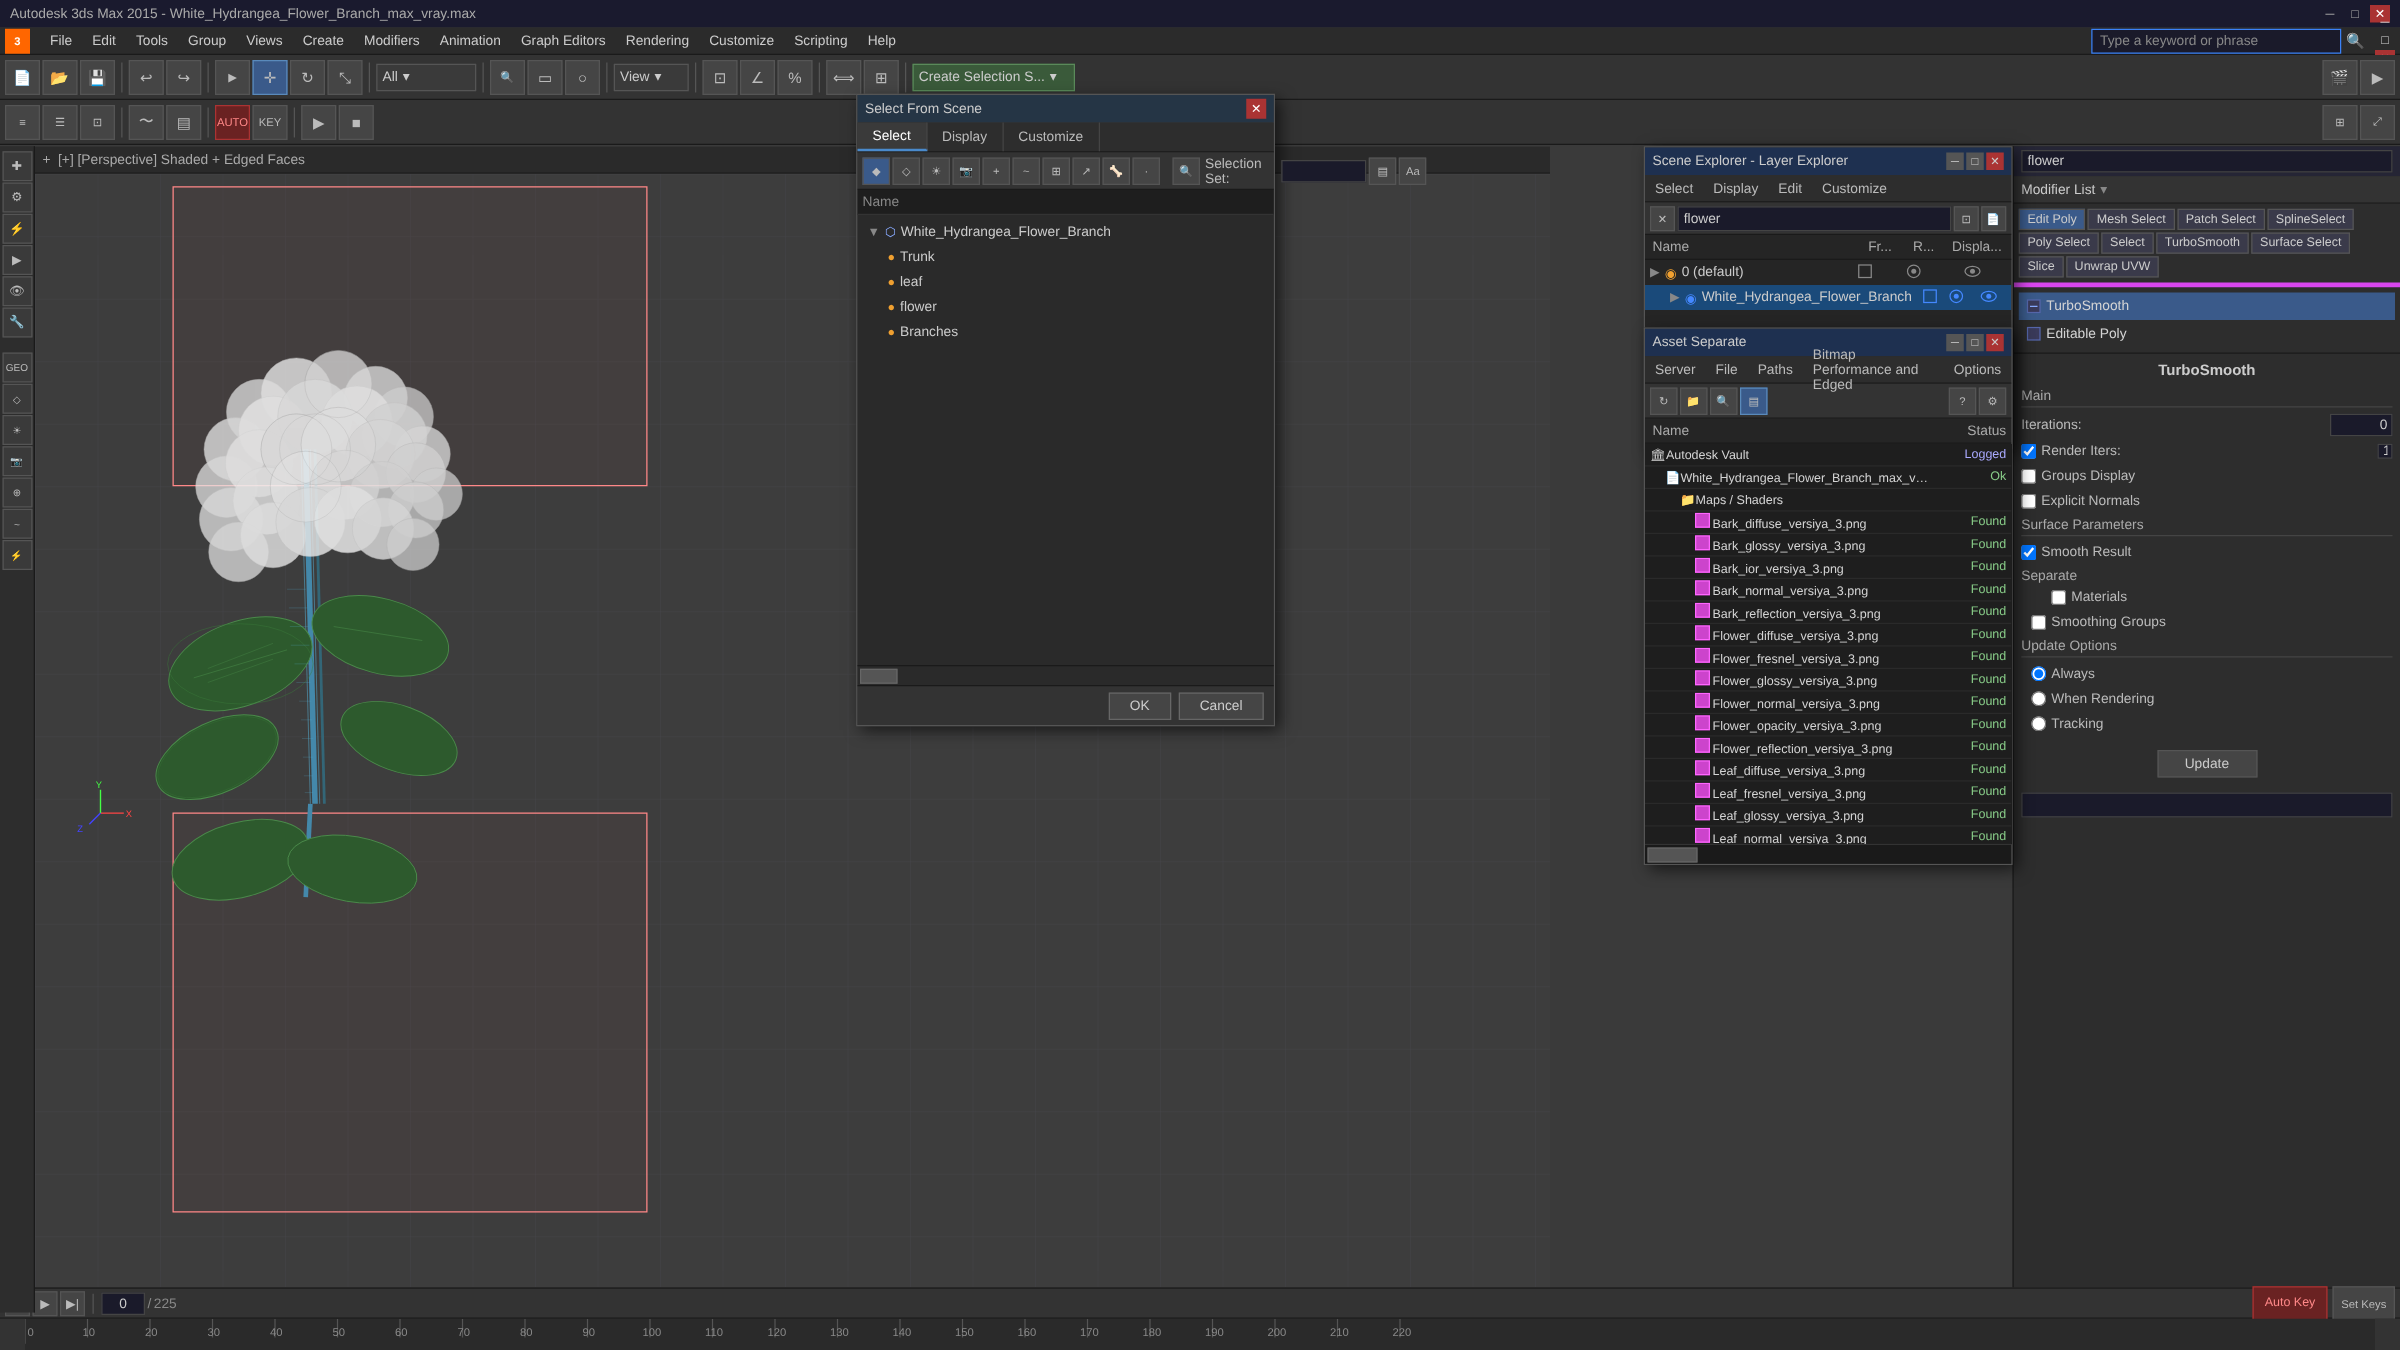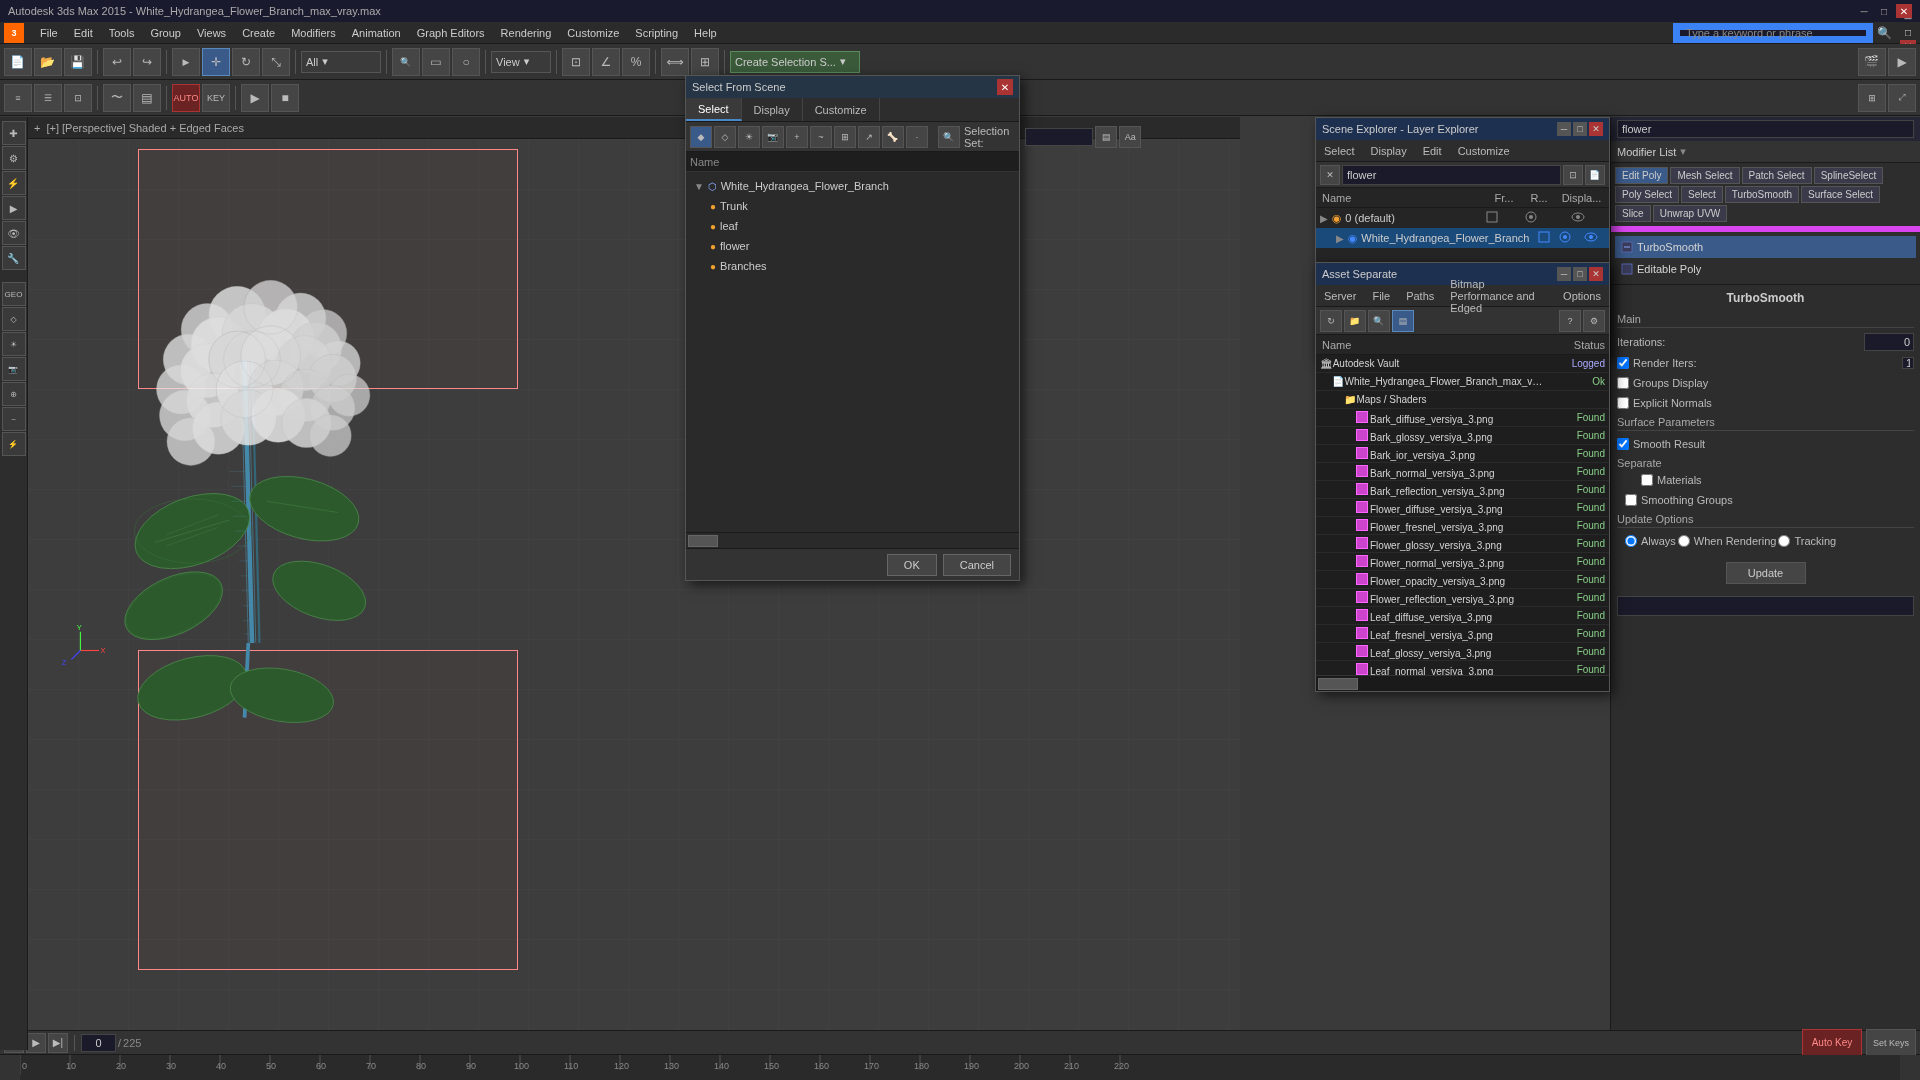--- a/index.html
+++ b/index.html
@@ -250,21 +250,21 @@
       font-size: 11px;
       color: #ccc;
       border-bottom: 1px solid #1a1a1a;
     }
     .modifier-buttons {
       display: flex;
       flex-wrap: wrap;
       gap: 2px;
       padding: 4px;
       background: #2d2d2d;
-      border-bottom: 6px solid #d946ef;
+      border-bottom: 4px solid #d946ef;
     }
     .mod-btn {
       padding: 2px 6px;
       background: #3a3a4a;
       border: 1px solid #555;
       color: #ccc;
       font-size: 10px;
       cursor: pointer;
       white-space: nowrap;
     }
@@ -317,21 +317,21 @@
       padding: 0 3px;
     }
     .checkbox-row {
       display: flex;
       align-items: center;
       height: 18px;
       gap: 4px;
       margin-bottom: 2px;
     }
     .checkbox-row input { width: 12px; height: 12px; }
-    .radio-group { display: flex; flex-direction: row; gap: 2px; margin-left: 8px; }
+    .radio-group { display: flex; flex-direction: column; gap: 2px; margin-left: 8px; }
     .radio-row { display: flex; align-items: center; gap: 4px; height: 18px; }
     .radio-row input { width: 12px; height: 12px; }
     .update-btn {
       width: 80px;
       height: 22px;
       background: #454545;
       border: 1px solid #555;
       color: #ccc;
       font-size: 11px;
       cursor: pointer;
@@ -652,21 +652,21 @@
   <div class="menu-item">Create</div>
   <div class="menu-item">Modifiers</div>
   <div class="menu-item">Animation</div>
   <div class="menu-item">Graph Editors</div>
   <div class="menu-item">Rendering</div>
   <div class="menu-item">Customize</div>
   <div class="menu-item">Scripting</div>
   <div class="menu-item">Help</div>
   <div style="flex:1"></div>
   <div style="display:flex;align-items:center;gap:4px;margin-right:8px;">
-    <div style="background:#1a1a2a;border:7px solid #3b82f6;height:20px;width:200px;display:flex;align-items:center;padding:0 6px;color:#888;font-size:11px;">Type a keyword or phrase</div>
+    <div style="background:#1a1a2a;border:1px solid #3b82f6;height:20px;width:200px;display:flex;align-items:center;padding:0 6px;color:#888;font-size:11px;">Type a keyword or phrase</div>
     <div style="color:#888;font-size:12px;cursor:pointer;">🔍</div>
   </div>
   <div class="win-controls">
     <span style="padding:0 6px;cursor:pointer;">─</span>
     <span style="padding:0 6px;cursor:pointer;">□</span>
     <span style="padding:0 6px;cursor:pointer;background:#aa3333;color:white;">✕</span>
   </div>
 </div>
 
 <div class="toolbar-row1">

